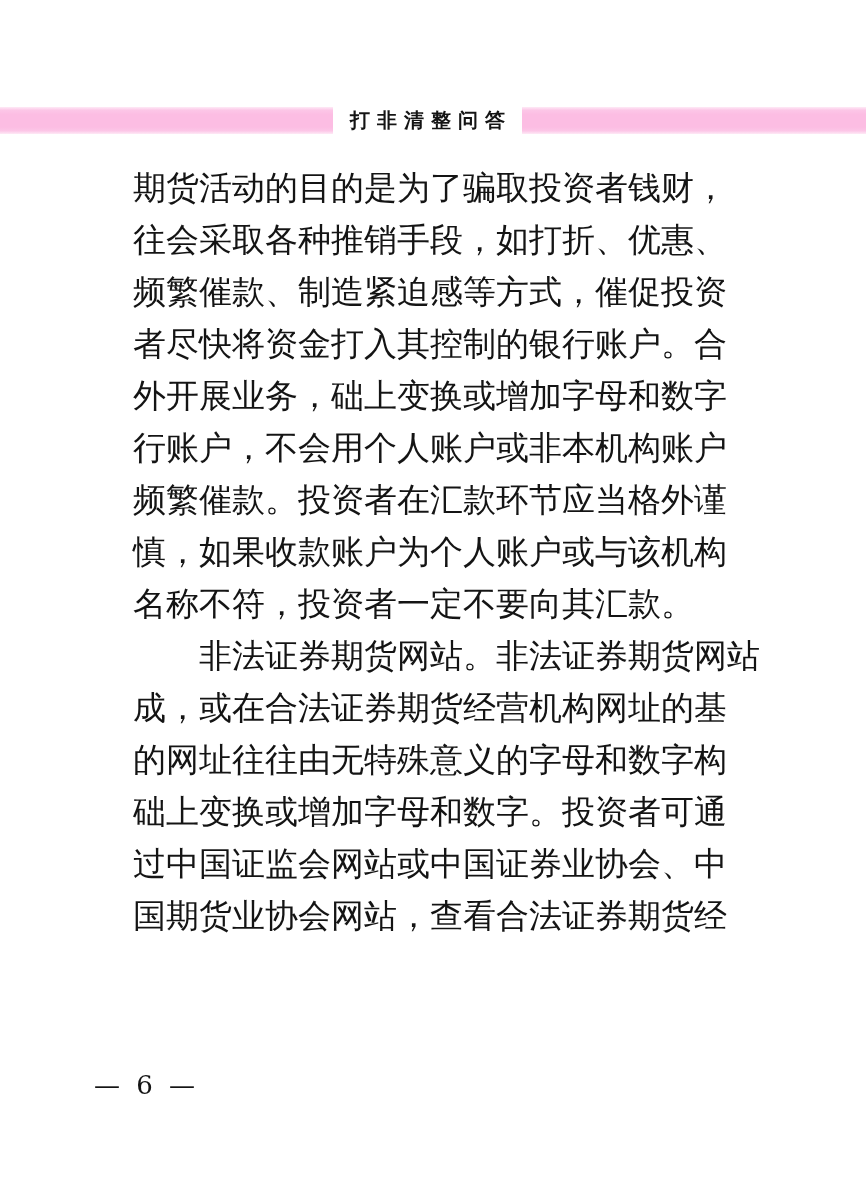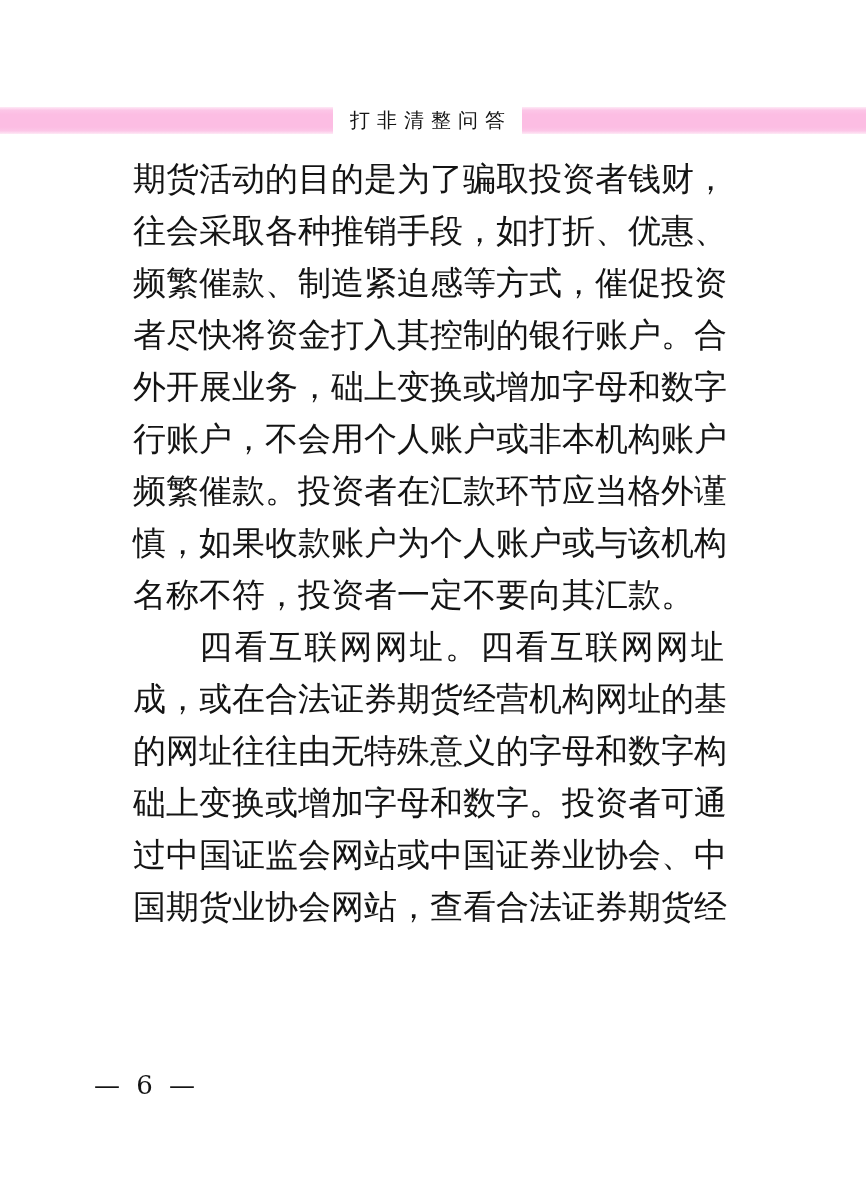--- a/index.html
+++ b/index.html
@@ -41,30 +41,30 @@
   .band-right{flex:1;}
   .title-gap{
     width:189px;
     background:#ffffff;
     display:flex;
     align-items:center;
     justify-content:center;
   }
   .header-title{
     font-size:20px;
-    font-weight:400;
+    font-weight:700;
     letter-spacing:7px;
     margin-right:-7px; 
     white-space:nowrap;
     color:#141414;
   }
   
   .body-text{
     position:absolute;
-    top:153px;
+    top:162px;
     left:133px;
     width:591px;
   }
   .text-line{
     height:52px;
     line-height:52px;
     font-size:33px;
     white-space:nowrap;
     text-align:justify;
     text-align-last:justify;
@@ -104,21 +104,21 @@
   <div class="body-text">
     <div class="text-line">期货活动的目的是为了骗取投资者钱财，</div>
     <div class="text-line">往会采取各种推销手段，如打折、优惠、</div>
     <div class="text-line">频繁催款、制造紧迫感等方式，催促投资</div>
     <div class="text-line">者尽快将资金打入其控制的银行账户。合</div>
     <div class="text-line">外开展业务，础上变换或增加字母和数字</div>
     <div class="text-line">行账户，不会用个人账户或非本机构账户</div>
     <div class="text-line">频繁催款。投资者在汇款环节应当格外谨</div>
     <div class="text-line">慎，如果收款账户为个人账户或与该机构</div>
     <div class="text-line paragraph-end">名称不符，投资者一定不要向其汇款。</div>
-    <div class="text-line paragraph-start">四看互联网网址。四看互联网网址</div>
+    <div class="text-line paragraph-start">非法证券期货网站。非法证券期货网站</div>
     <div class="text-line">成，或在合法证券期货经营机构网址的基</div>
     <div class="text-line">的网址往往由无特殊意义的字母和数字构</div>
     <div class="text-line">础上变换或增加字母和数字。投资者可通</div>
     <div class="text-line">过中国证监会网站或中国证券业协会、中</div>
     <div class="text-line">国期货业协会网站，查看合法证券期货经</div>
   </div>
 
   <div class="page-number">— 6 —</div>
 
 </div>

